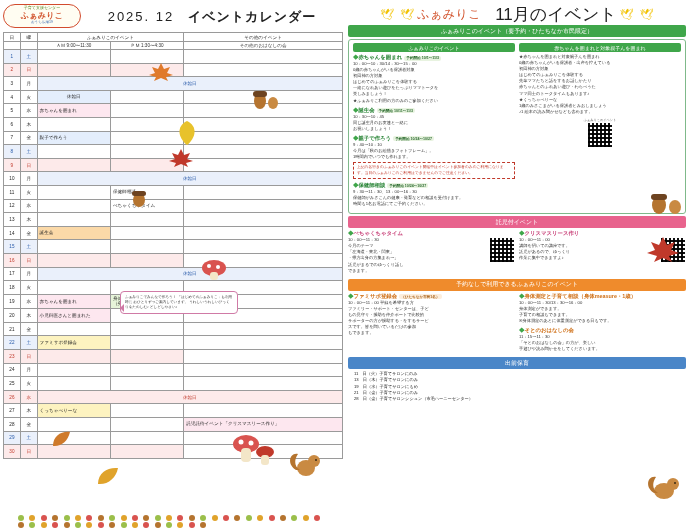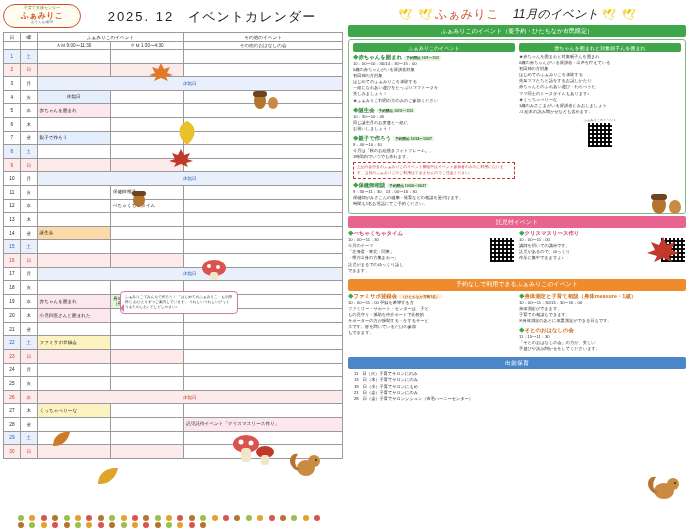--- a/index.html
+++ b/index.html
@@ -22,21 +22,21 @@
   .logo {
     width:78px; height:24px; border:1px solid #d24b2e; border-radius:12px;
     background:#fffdf2; text-align:center; line-height:1.15; padding-top:1px;
     color:#b33c22; font-size:4px;
   }
   .logo .l1 { font-size:4px; color:#5a8d2f; }
   .logo .l2 { font-size:8px; color:#d2542e; font-weight:bold; letter-spacing:0.3px;}
   .logo .l3 { font-size:3.6px; color:#3a6bb0; }
   .ltitle { flex:1; text-align:center; font-size:13px; letter-spacing:1px; color:#222; padding-top:4px;}
   .ltitle .mon { letter-spacing:2px; }
-  .ltitle .ttl { margin-left:9px; }
+  .ltitle .ttl { margin-left:9px;font-weight:bold; }
 
   
   table.cal { border-collapse:collapse; width:340px; table-layout:fixed; }
   table.cal th, table.cal td { border:0.6px solid #9a9a9a; font-size:4.6px; }
   .c-date { width:11px; text-align:center; }
   .c-dow  { width:11px; text-align:center; }
   .c-a    { width:96px; }
   .c-b    { width:96px; }
   .c-c    { width:104px; }
   thead th { background:#fff; height:9px; font-weight:normal; font-size:5px; }
@@ -73,21 +73,21 @@
     border:4px solid transparent; border-right-color:#d07aa6;
   }
 
   
   .dots { position:absolute; bottom:6px; left:18px; width:310px; height:8px; }
   .dot { width:6px; height:6px; border-radius:50%; display:inline-block; margin-right:4px; }
 
   
   .rhead { display:flex; align-items:center; justify-content:center; height:22px; }
   .rhead .brand { font-size:12px; color:#d2542e; letter-spacing:0.5px; }
-  .rhead .sub { font-size:12px; color:#222; margin-left:14px;font-style:italic; }
+  .rhead .sub { font-size:17px; color:#222; margin-left:14px; }
   .bird { color:#f2c200; font-size:11px; margin:0 3px; }
 
   .bandgreen {
     background:#3fa64a; color:#fff; font-size:6px; text-align:center;
     padding:1.5px 0; border-radius:2px; margin-bottom:2px;
   }
   .bandpink {
     background:#e8638d; color:#fff; font-size:6px; text-align:center;
     padding:1.5px 0; border-radius:2px; margin:2px 0;
   }

